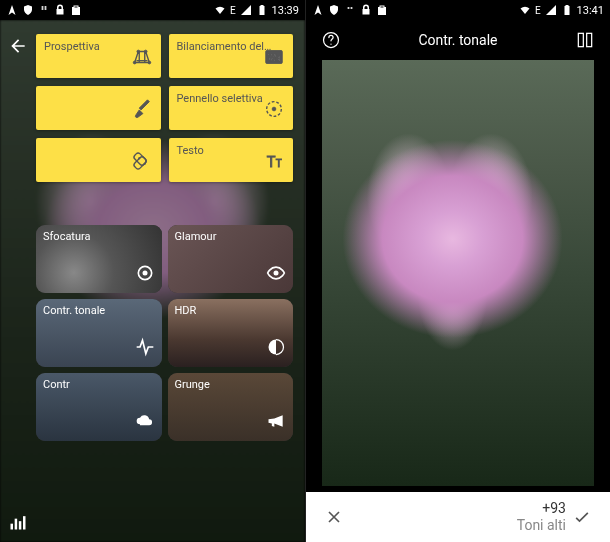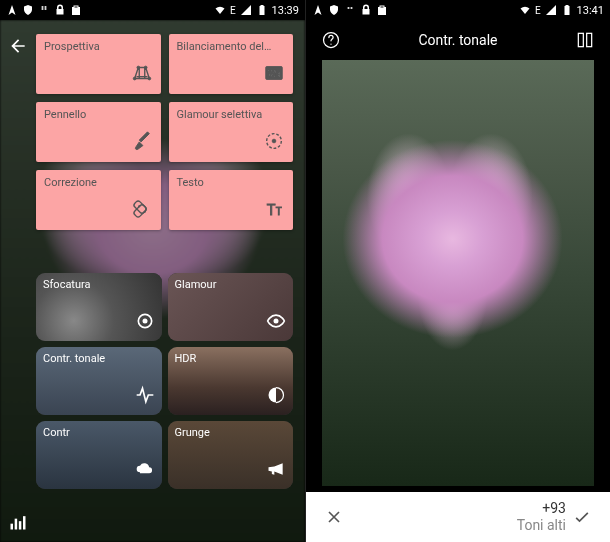--- a/index.html
+++ b/index.html
@@ -24,21 +24,21 @@
   radial-gradient(ellipse 60px 90px at 62% 32%, #f0d0e8 0%, transparent 70%),
   radial-gradient(ellipse 50px 80px at 48% 55%, #e8c0e0 0%, transparent 70%),
   radial-gradient(circle 15px at 48% 38%, #9a5888 0%, transparent 90%),
   linear-gradient(180deg, #5a6a58 0%, #4a5848 25%, #384838 50%, #283828 75%, #182818 100%); }
 .content-left { position: relative; z-index: 2; height: calc(100% - 20px); overflow: hidden; }
 .overlay-dark { position: absolute; inset: 0; background: rgba(0,0,0,0.35); }
 .top-row { position: relative; display: flex; align-items: flex-start; padding: 4px 8px 0 4px; }
 .back-btn { width: 28px; height: 28px; display: flex; align-items: center; justify-content: center; margin-top: 8px; }
 .back-btn svg { width: 20px; height: 20px; fill: #fff; }
 .tool-grid { position: relative; padding: 0 12px 0 36px; display: grid; grid-template-columns: 1fr 1fr; gap: 8px; margin-top: -26px; }
-.tool-card { background: #fca5a5; border-radius: 2px; height: 60px; padding: 6px 8px; position: relative; box-shadow: 0 1px 3px rgba(0,0,0,0.3); }
+.tool-card { background: #fde047; border-radius: 2px; height: 44px; padding: 6px 8px; position: relative; box-shadow: 0 1px 3px rgba(0,0,0,0.3); }
 .tool-label { font-size: 11px; color: #555; }
 .tool-icon { position: absolute; bottom: 6px; right: 8px; }
 .tool-icon svg { width: 22px; height: 22px; fill: #555; stroke: #555; }
 .section-title { color: #fff; font-size: 13px; letter-spacing: 1px; padding: 18px 14px 10px; font-weight: 400; }
 .filter-grid { display: grid; grid-template-columns: 1fr 1fr; gap: 6px; padding: 0 12px 0 36px; }
 .filter-card { height: 68px; border-radius: 9px; position: relative; overflow: hidden; background: #333; }
 .filter-card .fc-bg { position: absolute; inset: 0; }
 .filter-card.sfocatura .fc-bg { background: radial-gradient(circle at 30% 70%, #888 0%, #555 40%, #333 100%); }
 .filter-card.glamour .fc-bg { background: linear-gradient(135deg, #6a5555 0%, #4a3838 100%); }
 .filter-card.contr .fc-bg { background: linear-gradient(180deg, #5a6878 0%, #3a4452 100%); }
@@ -144,34 +144,32 @@
       </div>
       <div class="tool-card">
         <div class="tool-label">Bilanciamento del…</div>
         <div class="tool-icon"><svg viewBox="0 0 24 24">
               <rect x="3" y="5" width="18" height="14" rx="1" fill="#555"></rect>
               <text x="6" y="16" font-size="9" fill="#fff" font-family="Arial">W</text>
               <text x="14" y="16" font-size="7" fill="#fff" font-family="Arial">B</text>
             </svg></div>
       </div>
       <div class="tool-card">
-        <div class="tool-label">Pennello</div>
         <div class="tool-icon"><svg viewBox="0 0 24 24">
               <path d="M20 4l-2-2-9 9 2 2zM9 13l-4 6c-1 1.5 1 3 2.5 2L13 17z"></path>
             </svg></div>
       </div>
       <div class="tool-card">
-        <div class="tool-label">Glamour selettiva</div>
+        <div class="tool-label">Pennello selettiva</div>
         <div class="tool-icon"><svg viewBox="0 0 24 24">
               <circle cx="12" cy="12" r="8" fill="none" stroke="#555" stroke-width="1.5" stroke-dasharray="3 2"></circle>
               <circle cx="12" cy="12" r="2"></circle>
             </svg></div>
       </div>
       <div class="tool-card">
-        <div class="tool-label">Correzione</div>
         <div class="tool-icon"><svg viewBox="0 0 24 24">
               <rect x="2" y="8" width="14" height="8" rx="3" transform="rotate(-45 12 12)" fill="none" stroke="#555" stroke-width="1.5"></rect>
               <rect x="8" y="2" width="8" height="14" rx="3" transform="rotate(-45 12 12)" fill="none" stroke="#555" stroke-width="1.5"></rect>
               <circle cx="9" cy="9" r="0.8"></circle>
               <circle cx="15" cy="15" r="0.8"></circle>
             </svg></div>
       </div>
       <div class="tool-card">
         <div class="tool-label">Testo</div>
         <div class="tool-icon"><svg viewBox="0 0 24 24">

